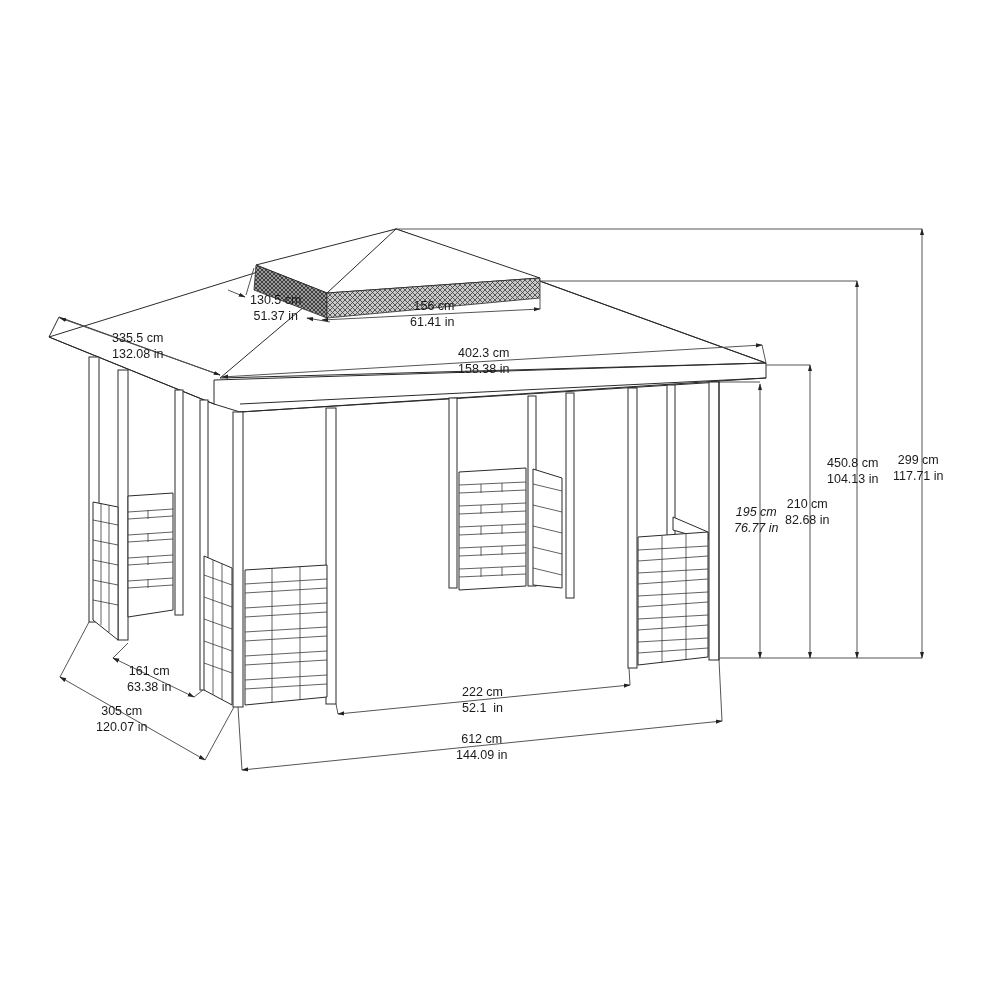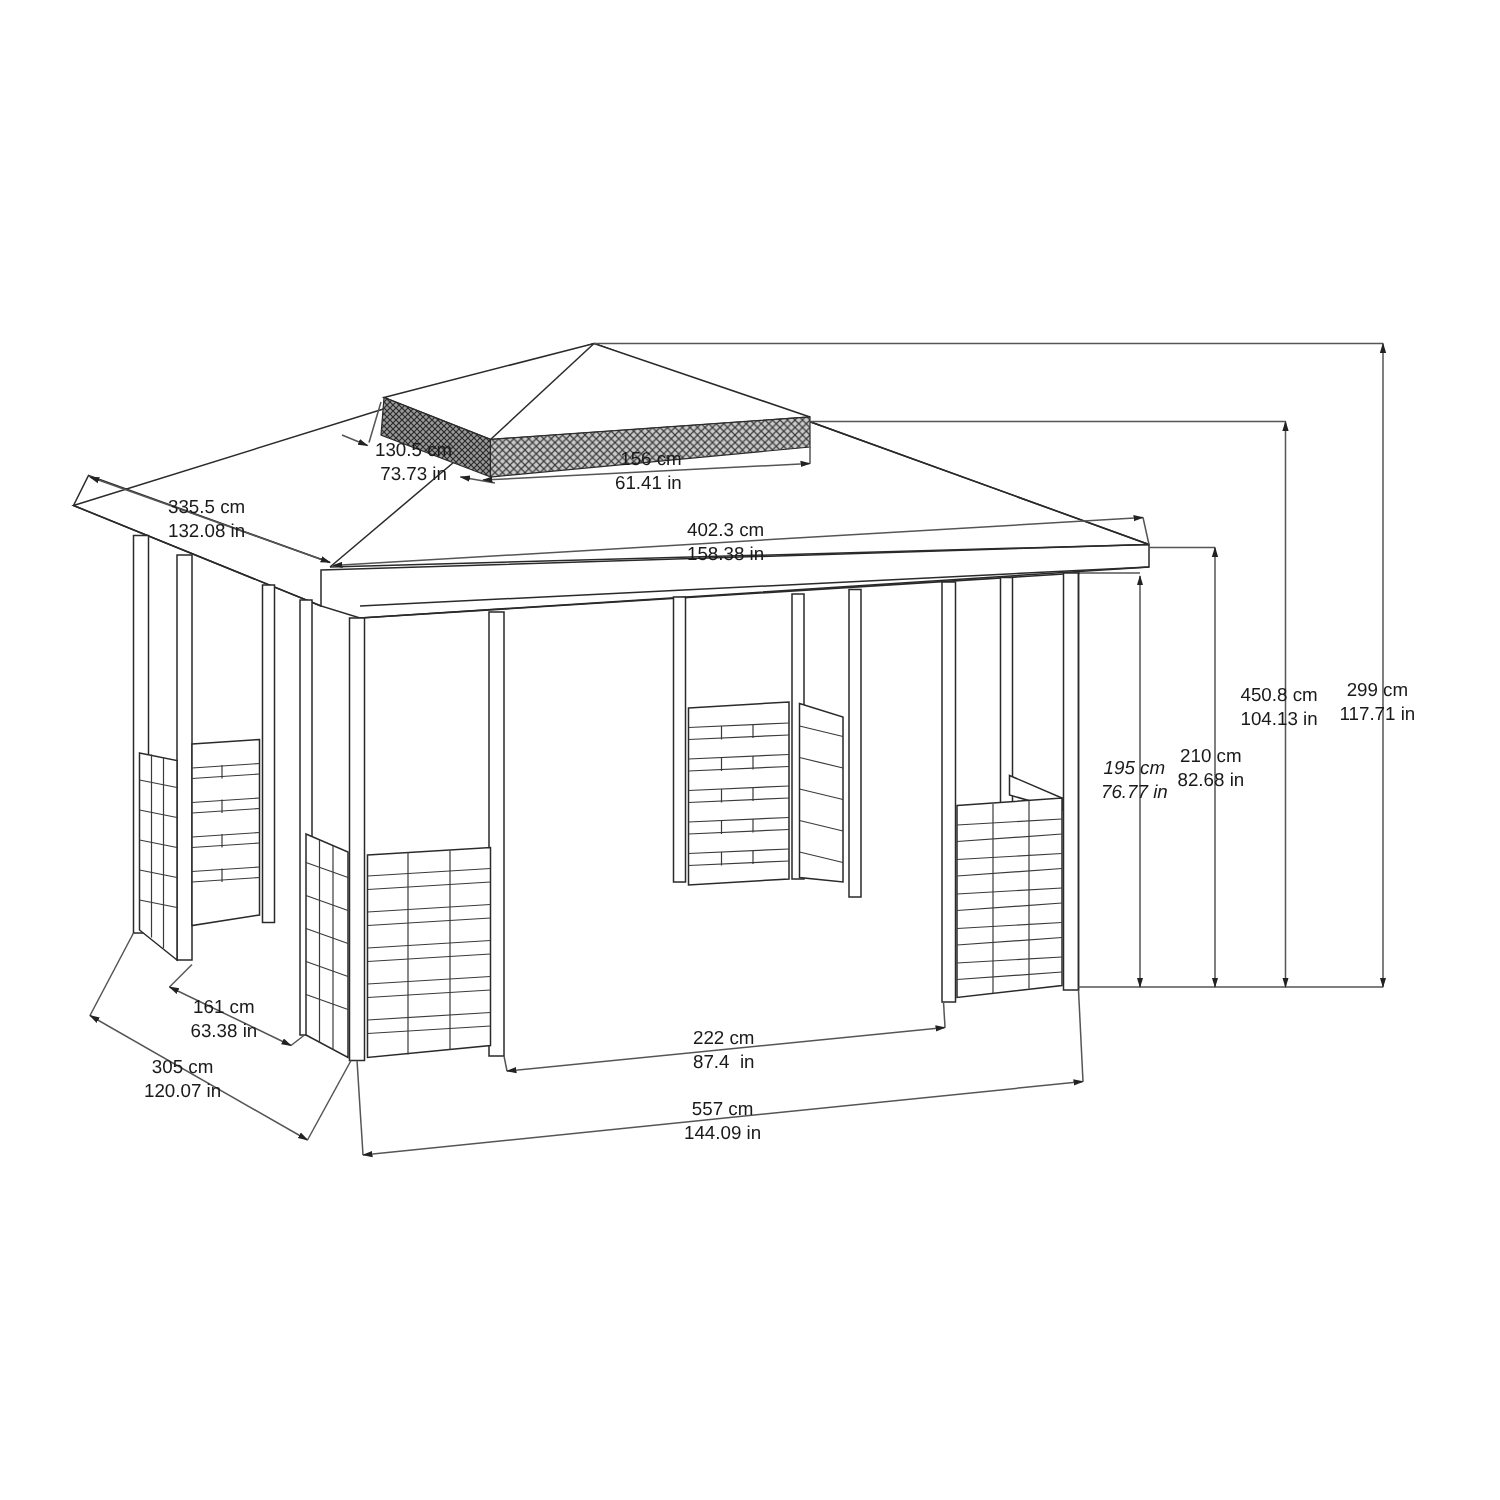--- a/index.html
+++ b/index.html
@@ -245,21 +245,21 @@
       <line class="dim" x1="630" y1="685" x2="629" y2="668"></line>
 
       <line class="dim" x1="238" y1="707" x2="242" y2="770"></line>
       <line class="dim" x1="242" y1="770" x2="722" y2="721" marker-start="url(#arr)" marker-end="url(#arr)"></line>
       <line class="dim" x1="722" y1="721" x2="719" y2="660"></line>
     </g>
   </svg>
 
   <div class="label" style="left:250px; top:292px;">
     <span>130.5 cm</span>
-    <span>73.73 in</span>
+    <span>51.37 in</span>
   </div>
   <div class="label" style="left:410px; top:298px;text-align:right;">
     <span>156 cm</span>
     <span>61.41 in</span>
   </div>
   <div class="label" style="left:112px; top:330px;">
     <span>335.5 cm</span>
     <span>132.08 in</span>
   </div>
   <div class="label" style="left:458px; top:345px;">
@@ -285,19 +285,19 @@
   <div class="label" style="left:127px; top:663px;">
     <span>161 cm</span>
     <span>63.38 in</span>
   </div>
   <div class="label" style="left:96px; top:703px;">
     <span>305 cm</span>
     <span>120.07 in</span>
   </div>
   <div class="label" style="left:462px; top:684px;">
     <span>222 cm</span>
-    <span style="white-space:pre;">87.4  in</span>
+    <span style="white-space:pre;">52.1  in</span>
   </div>
   <div class="label" style="left:456px; top:731px;">
-    <span>557 cm</span>
+    <span>612 cm</span>
     <span>144.09 in</span>
   </div>
 </div>
 
 </body></html>

